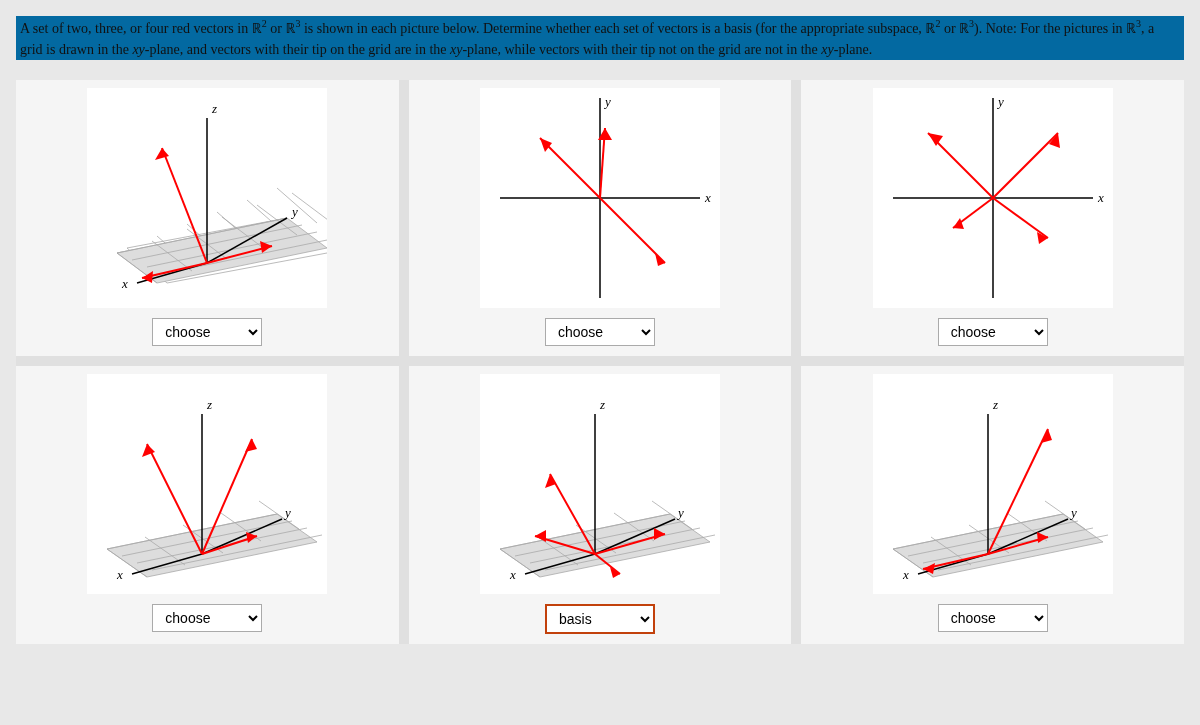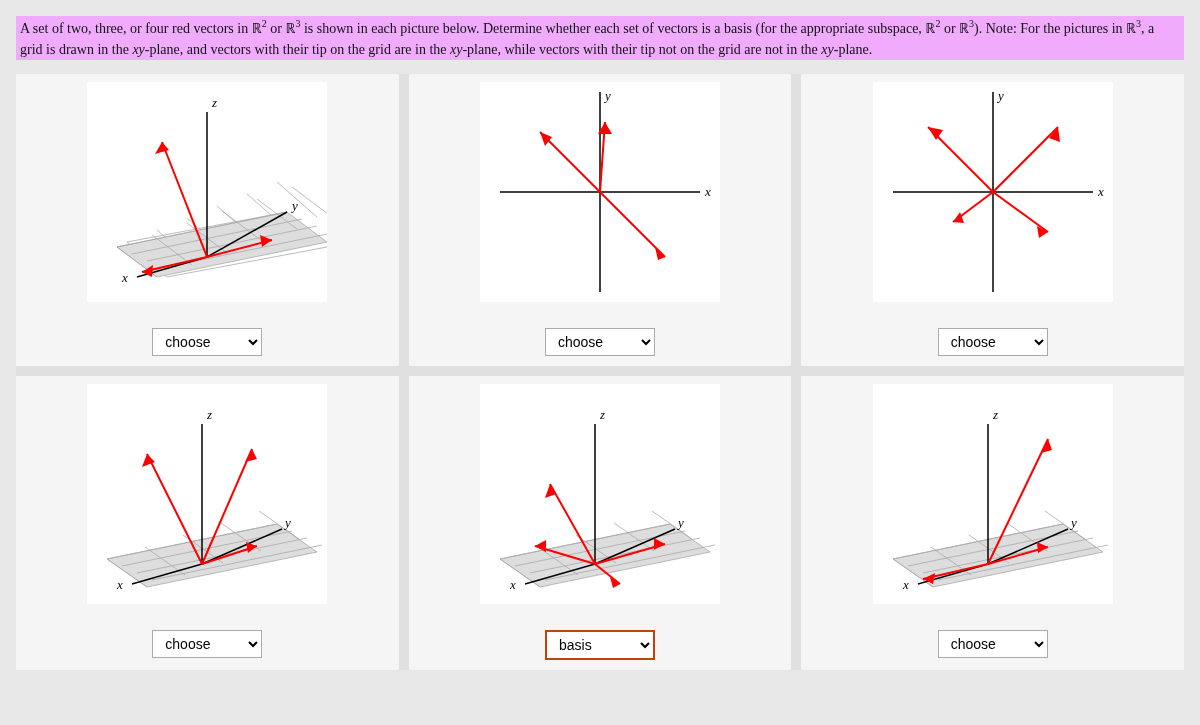--- a/index.html
+++ b/index.html
@@ -6,23 +6,23 @@
     body {
       font-family: Georgia, 'Times New Roman', serif;
       background: #e8e8e8;
       padding: 16px;
       width: 1200px;
       min-height: 725px;
     }
     .description {
       font-size: 14px;
       line-height: 1.5;
-      margin-bottom: 14px;
+      margin-bottom: 20px;
       color: #111;
-      background: #f0abfc;
+      background: #0369a1;
       padding: 0 4px;
     }
     .description sup { font-size: 10px; }
     .grid-container {
       display: grid;
       grid-template-columns: repeat(3, 1fr);
       gap: 10px;
       background: #e0e0e0;
     }
     .cell {
@@ -34,21 +34,21 @@
     }
     .diagram {
       width: 240px;
       height: 220px;
       position: relative;
       background: white;
     }
     .select-row {
       display: flex;
       align-items: center;
-      margin-top: 26px;
+      margin-top: 10px;
     }
     select {
       font-size: 14px;
       padding: 4px 8px;
       border: 1px solid #aaa;
       background: white;
       cursor: pointer;
       min-width: 110px;
       appearance: auto;
     }

